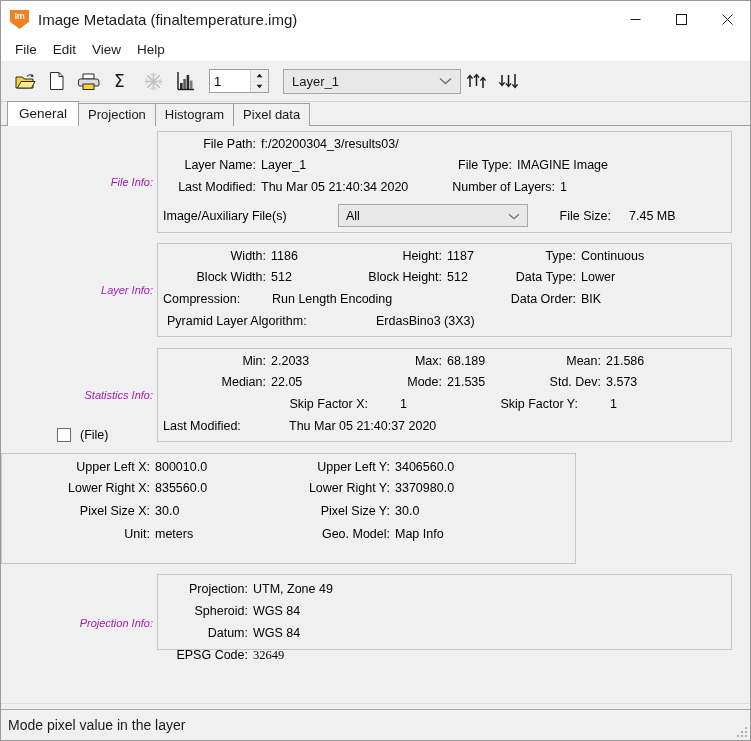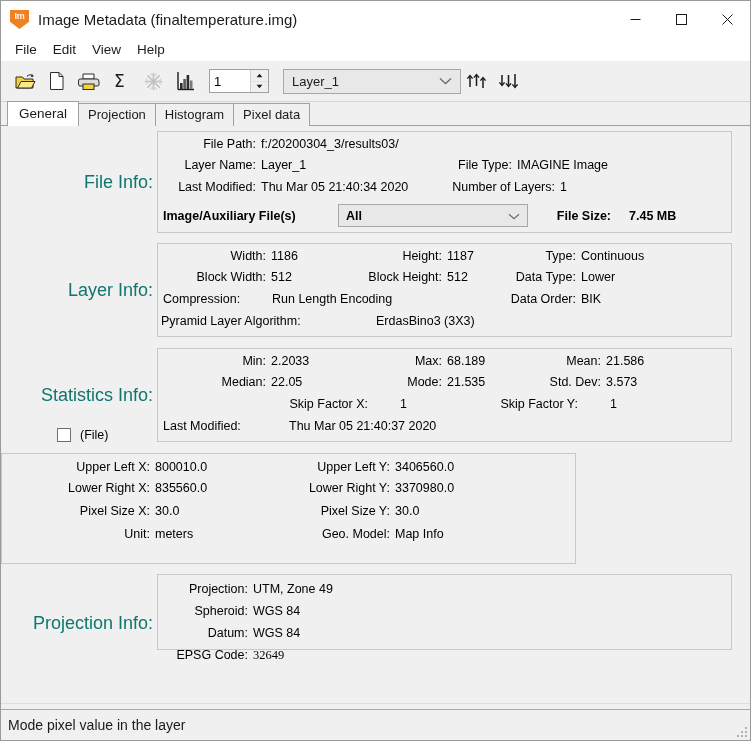--- a/index.html
+++ b/index.html
@@ -236,23 +236,24 @@
     display: flex;
     align-items: stretch;
   }
   .sec-label {
     width: 156px;
     display: flex;
     align-items: center;
     justify-content: flex-end;
     padding-right: 4px;
     box-sizing: border-box;
-    font-size: 18px;
-    color: #0f766e;
+    font-size: 11px;
+    color: #a21caf;
     white-space: nowrap;
+    font-style: italic;
   }
   .groupbox {
     border: 1px solid #c8c8c8;
     background: #f0f0f0;
     box-sizing: border-box;
     position: relative;
     width: 575px;
   }
   .val { padding-left: 5px; }
 
@@ -512,21 +513,21 @@
           <span class="abs" style="left:103px; top:3px;">Layer_1</span>
           <span class="abs rt" style="left:260px; width:94px; top:3px;">File Type:</span>
           <span class="abs" style="left:359px; top:3px;">IMAGINE Image</span>
         </div>
         <div class="fi-r3">
           <span class="abs rt" style="left:0px; width:98px; top:2px;">Last Modified:</span>
           <span class="abs" style="left:103px; top:2px;">Thu Mar 05 21:40:34 2020</span>
           <span class="abs rt" style="left:260px; width:137px; top:2px;">Number of Layers:</span>
           <span class="abs" style="left:402px; top:2px;">1</span>
         </div>
-        <div style="position:relative; height:30px;font-weight:bold;">
+        <div style="position:relative; height:30px;">
           <span class="abs" style="left:5px; top:8px;">Image/Auxiliary File(s)</span>
           <div class="mini-select" style="position:absolute; left:180px; top:3px;">
             <span class="mval">All</span>
             <span class="mchev">
               <svg width="12" height="7" viewBox="0 0 12 7">
                   <path d="M1 1.3 L6 5.7 L11 1.3" fill="none" stroke="#6b6b6b" stroke-width="1.2"></path>
                 </svg>
             </span>
           </div>
           <span class="abs rt" style="left:370px; width:83px; top:8px;">File Size:</span>
@@ -554,21 +555,21 @@
           <span class="abs rt" style="left:330px; width:88px; top:3px;">Data Type:</span>
           <span class="abs" style="left:423px; top:3px;">Lower</span>
         </div>
         <div style="position:relative; height:23px;">
           <span class="abs" style="left:5px; top:2px;">Compression:</span>
           <span class="abs" style="left:114px; top:2px;">Run Length Encoding</span>
           <span class="abs rt" style="left:330px; width:88px; top:2px;">Data Order:</span>
           <span class="abs" style="left:423px; top:2px;">BIK</span>
         </div>
         <div style="position:relative; height:23px;">
-          <span class="abs" style="left:3px; top:1px;">Pyramid Layer Algorithm:</span>
+          <span class="abs" style="left:9px; top:1px;">Pyramid Layer Algorithm:</span>
           <span class="abs" style="left:218px; top:1px;">ErdasBino3 (3X3)</span>
         </div>
       </div>
     </div>
 
     <div class="section" style="left:0px; top:222px; width:737px; height:94px;">
       <div class="sec-label">Statistics Info:</div>
       <div class="groupbox" style="height:94px;">
         <div style="position:relative; height:23px;">
           <span class="abs rt" style="left:0px; width:108px; top:5px;">Min:</span>

